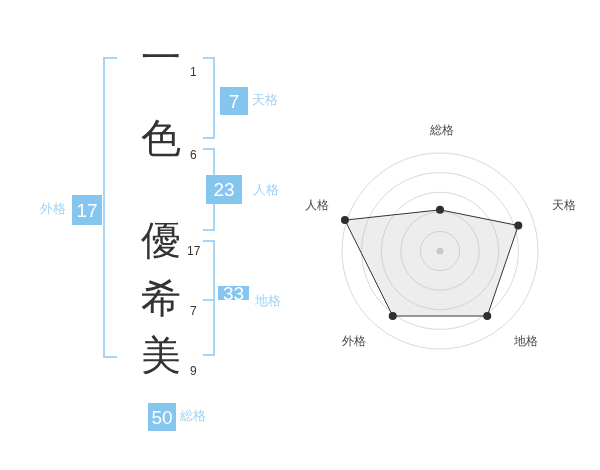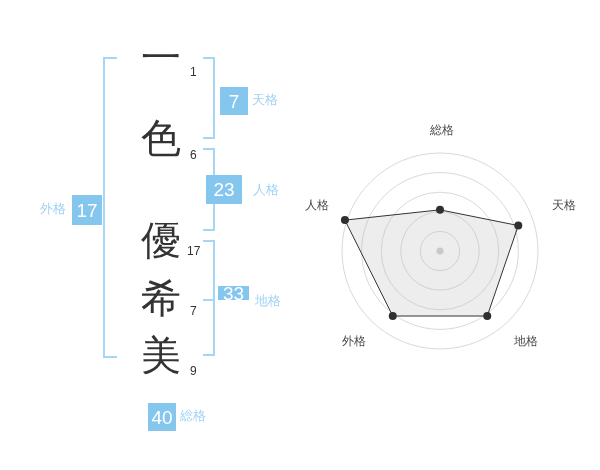--- a/index.html
+++ b/index.html
@@ -61,21 +61,21 @@
 
   <div class="badge" style="left:206px;top:175px;width:36px;height:29px">23</div>
   <div class="kakulabel" style="left:253px;top:183px">人格</div>
 
   <div class="badge" style="left:218px;top:286px;width:31px;height:14px">33</div>
   <div class="kakulabel" style="left:255px;top:294px">地格</div>
 
   <div class="kakulabel" style="left:40px;top:202px">外格</div>
   <div class="badge" style="left:72px;top:195px;width:30px;height:30px">17</div>
 
-  <div class="badge" style="left:148px;top:403px;width:28px;height:28px">40</div>
+  <div class="badge" style="left:148px;top:403px;width:28px;height:28px">50</div>
   <div class="kakulabel" style="left:180px;top:409px">総格</div>
 
   <svg class="radar" width="300" height="250" viewBox="0 0 300 250">
       <circle cx="140" cy="141" r="19.6" fill="none" stroke="#d9d9d9" stroke-width="1"></circle>
       <circle cx="140" cy="141" r="39.2" fill="none" stroke="#d9d9d9" stroke-width="1"></circle>
       <circle cx="140" cy="141" r="58.8" fill="none" stroke="#d9d9d9" stroke-width="1"></circle>
       <circle cx="140" cy="141" r="78.4" fill="none" stroke="#d9d9d9" stroke-width="1"></circle>
       <circle cx="140" cy="141" r="98" fill="none" stroke="#d9d9d9" stroke-width="1"></circle>
       <polygon points="140,99.84 218.29097242141705,115.56172102305433 187.23442287422313,206.01260566797077 92.76557712577687,206.01260566797077 44.93239063113644,110.11066124228023" fill="rgba(190,190,190,0.28)" stroke="#333333" stroke-width="1"></polygon>
       <circle cx="140" cy="141" r="3.5" fill="#c9c9c9"></circle>

